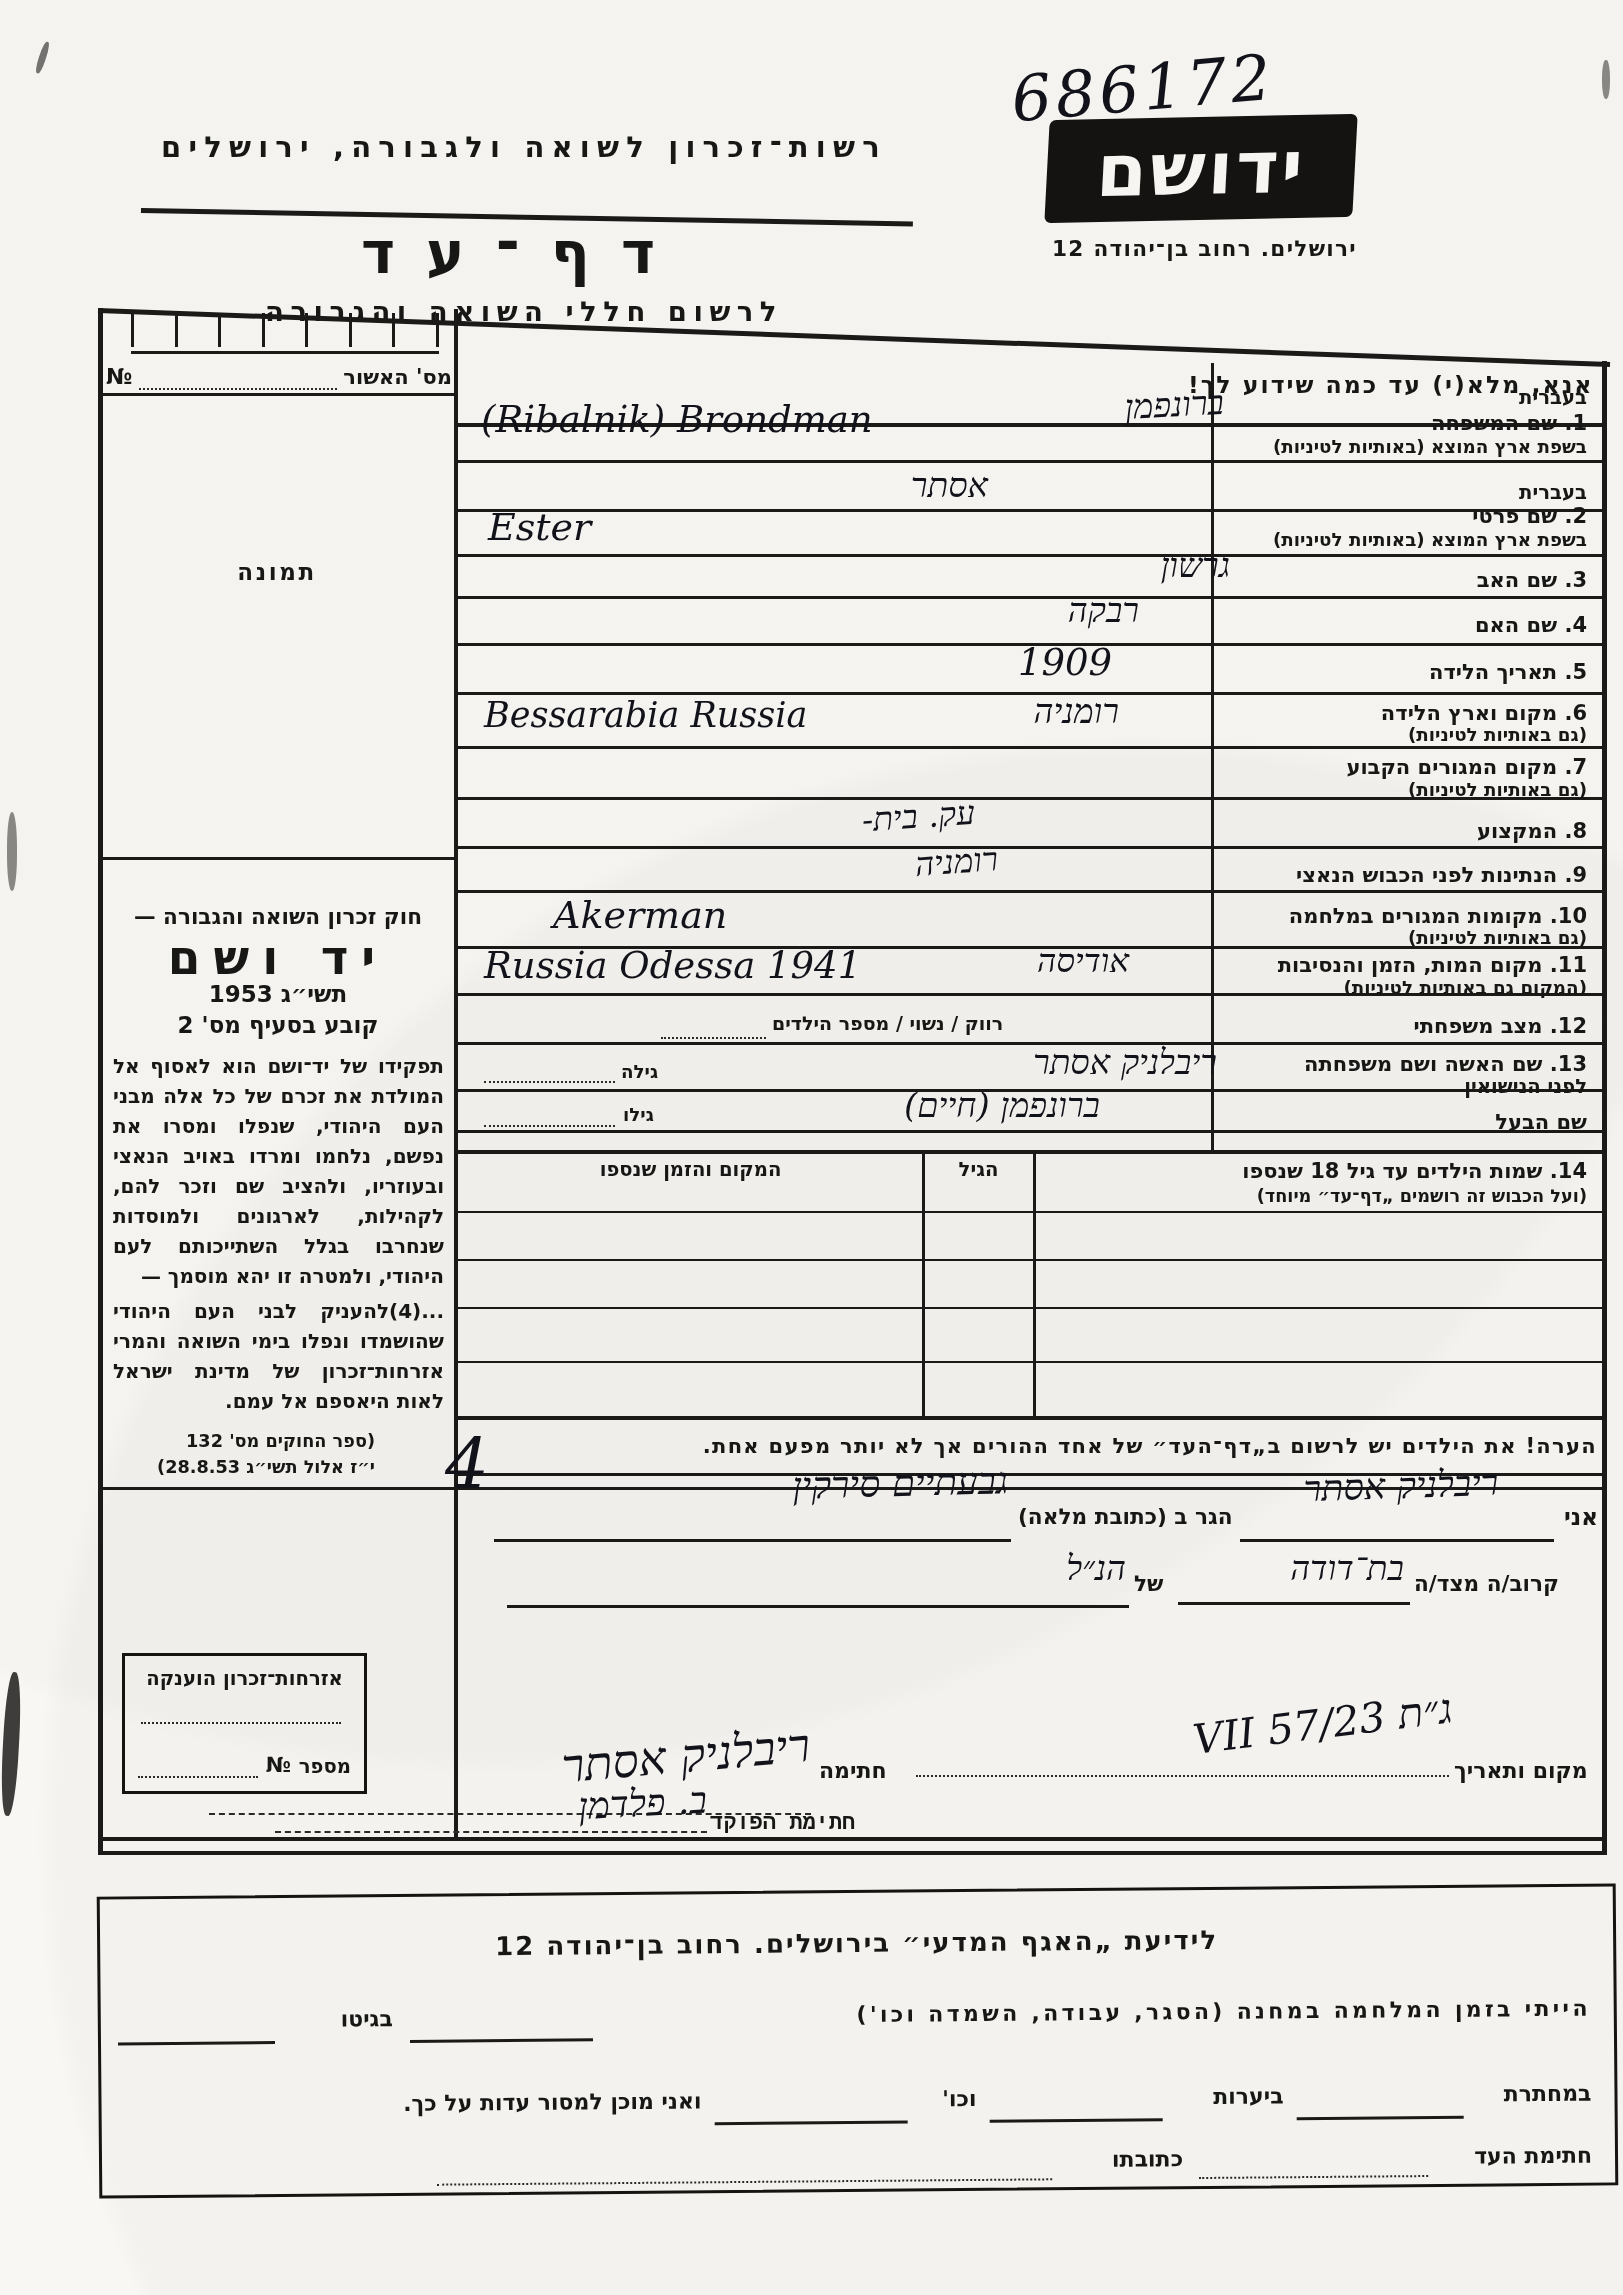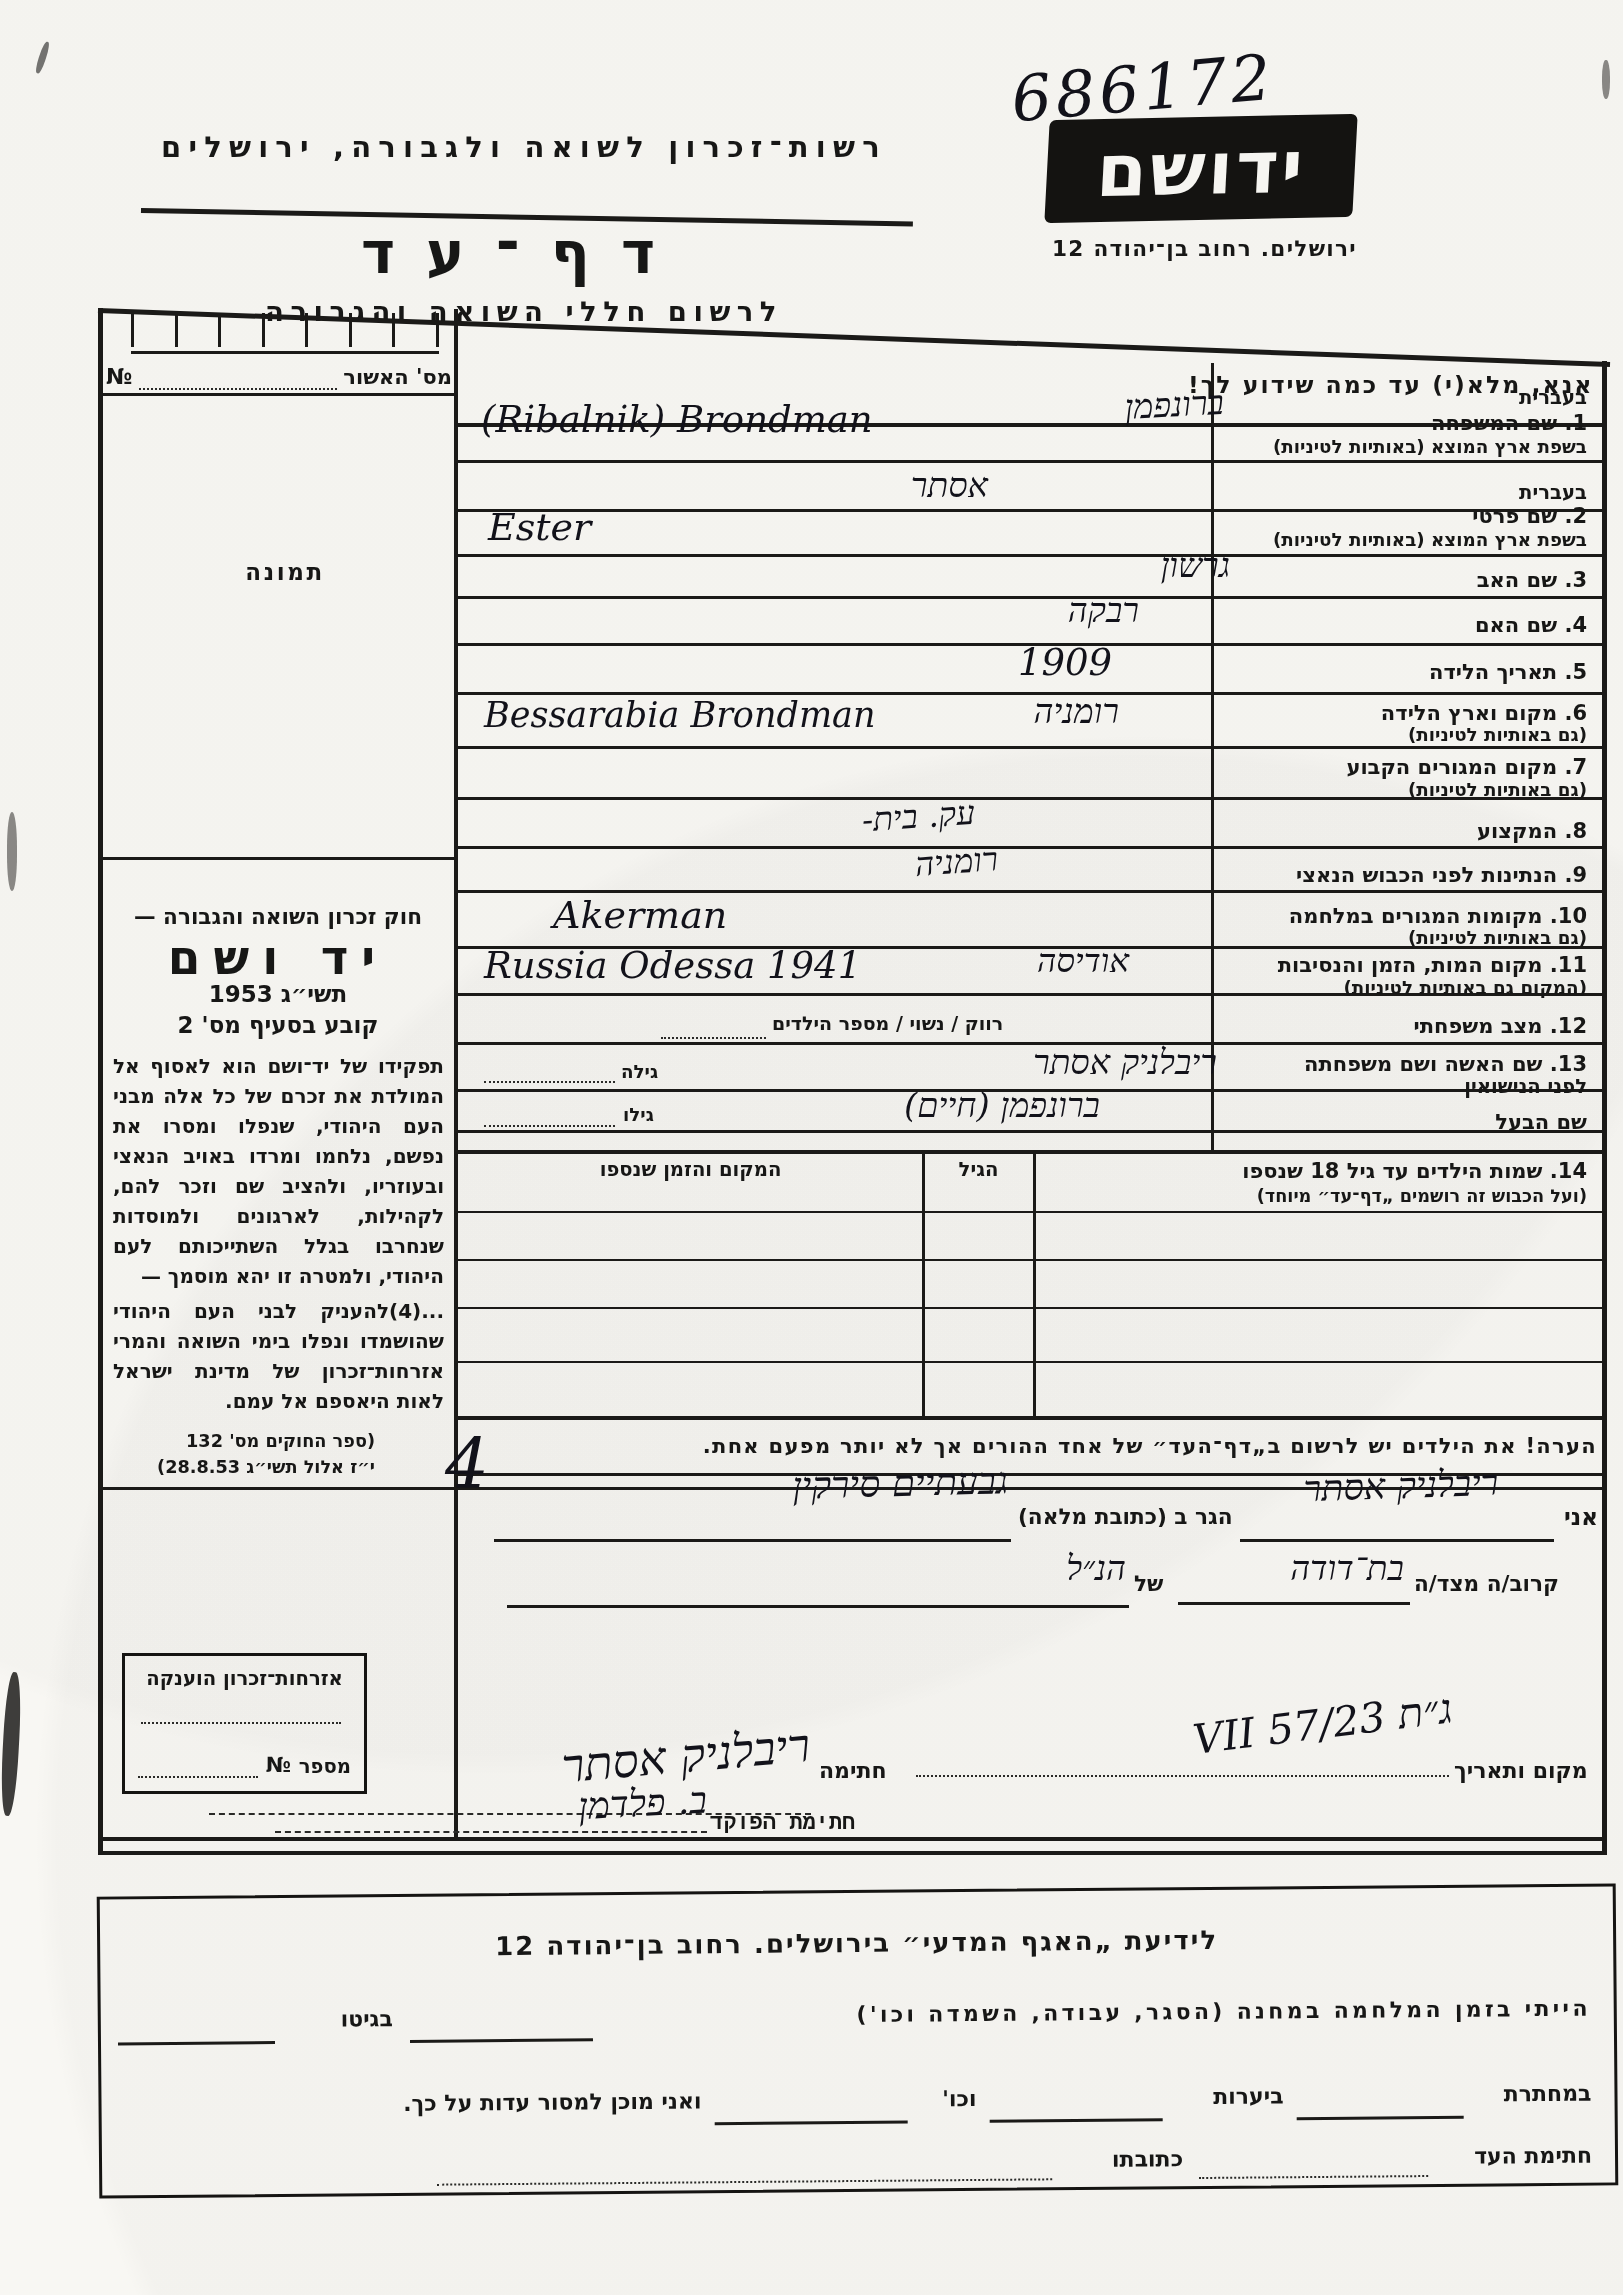--- a/index.html
+++ b/index.html
@@ -67,21 +67,21 @@
       <span></span>
       <span></span>
   </div>
   <div class="abs" style="left:106px;top:365px;width:346px;display:flex;align-items:flex-end;direction:rtl;gap:6.5px;">
     <span class="p lbl" style="font-size:21px;">מס' האשור</span>
     <span class="dotl" style="position:relative;flex:1;height:22px;"></span>
     <span class="p lbl" style="font-size:22px;">№</span>
   </div>
   <div class="hline" style="left:98px;top:393px;width:358px;height:2.6px;"></div>
 
-  <div class="abs p ctr lbl" style="left:98px;top:560px;width:358px;font-size:23px;letter-spacing:2.6px;padding-left:8px;">תמונה</div>
+  <div class="abs p ctr lbl" style="left:98px;top:560px;width:358px;font-size:23px;letter-spacing:2.6px;">תמונה</div>
   <div class="hline" style="left:98px;top:857px;width:358px;height:3.3px;"></div>
 
   <div class="abs p ctr lbl" style="left:111px;top:905px;width:334px;font-size:21.6px;">חוק זכרון השואה והגבורה —</div>
   <div class="abs p ctr lbl" style="left:111px;top:932px;width:334px;font-size:47px;letter-spacing:13px;">יד ושם</div>
   <div class="abs p ctr lbl" style="left:111px;top:982px;width:334px;font-size:23px;">תשי״ג 1953</div>
   <div class="abs p ctr lbl" style="left:111px;top:1013px;width:334px;font-size:23px;">קובע בסעיף מס' 2</div>
   <div class="abs p" style="left:113px;top:1051px;width:331px;font-size:20px;line-height:1.5;text-align:justify;">תפקידו של יד־ושם הוא לאסוף אל המולדת את זכרם של כל אלה מבני העם היהודי, שנפלו ומסרו את נפשם, נלחמו ומרדו באויב הנאצי ובעוזריו, ולהציב שם וזכר להם, לקהילות, לארגונים ולמוסדות שנחרבו בגלל השתייכותם לעם היהודי, ולמטרה זו יהא מוסמך —</div>
   <div class="abs p" style="left:113px;top:1296px;width:331px;font-size:20px;line-height:1.5;text-align:justify;">...(4)להעניק לבני העם היהודי שהושמדו ונפלו בימי השואה והמרי אזרחות־זכרון של מדינת ישראל לאות היאספם אל עמם.</div>
   <div class="abs p rt lbl" style="left:113px;top:1432px;width:262px;font-size:17.7px;">(ספר החוקים מס' 132</div>
   <div class="abs p rt lbl" style="left:113px;top:1458px;width:262px;font-size:17.7px;">י״ז אלול תשי״ג 28.8.53)</div>
@@ -129,21 +129,21 @@
   <div class="abs p rt lbl" style="right:36px;top:1076px;font-size:19.6px;">לפני הנישואין</div>
   <div class="abs p rt lbl" style="right:36px;top:1111px;font-size:21px;">שם הבעל</div>
 
   <div class="abs hw" style="left:1028px;top:387px;width:196px;font-size:34px;transform:rotate(-3deg);">ברונפמן</div>
   <div class="abs hw lat" style="left:481px;top:398px;width:504px;font-size:37px;">(Ribalnik) Brondman</div>
   <div class="abs hw" style="left:831px;top:465px;width:157px;font-size:34px;">אסתר</div>
   <div class="abs hw lat" style="left:488px;top:505px;width:170px;font-size:38px;">Ester</div>
   <div class="abs hw" style="left:1060px;top:545px;width:170px;font-size:34px;">גרשון</div>
   <div class="abs hw" style="left:969px;top:590px;width:170px;font-size:34px;">רבקה</div>
   <div class="abs hw lat" style="left:1018px;top:641px;width:157px;font-size:37px;">1909</div>
-  <div class="abs hw lat" style="left:484px;top:695px;width:452px;font-size:35px;">Bessarabia Brondman</div>
+  <div class="abs hw lat" style="left:484px;top:695px;width:452px;font-size:35px;">Bessarabia Russia</div>
   <div class="abs hw" style="left:936px;top:691px;width:183px;font-size:34px;">רומניה</div>
   <div class="abs hw" style="left:766px;top:800px;width:209px;font-size:33px;transform:rotate(-4deg);">עק. בית-</div>
   <div class="abs hw" style="left:802px;top:846px;width:196px;font-size:33px;transform:rotate(-4deg);">רומניה</div>
   <div class="abs hw lat" style="left:553px;top:893px;width:281px;font-size:38px;">Akerman</div>
   <div class="abs hw lat" style="left:484px;top:944px;width:458px;font-size:37px;">Russia Odessa 1941</div>
   <div class="abs hw" style="left:946px;top:941px;width:183px;font-size:33px;">אודיסה</div>
 
   <div class="abs p lbl" style="left:772px;top:1013px;width:314px;font-size:19px;text-align:left;">רווק / נשוי / מספר הילדים</div>
   <div class="dotl" style="left:661px;top:1015px;width:105px;height:22px;"></div>
 

